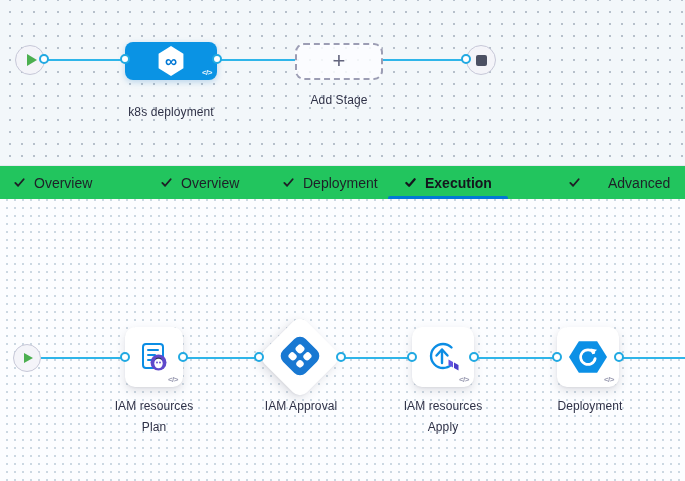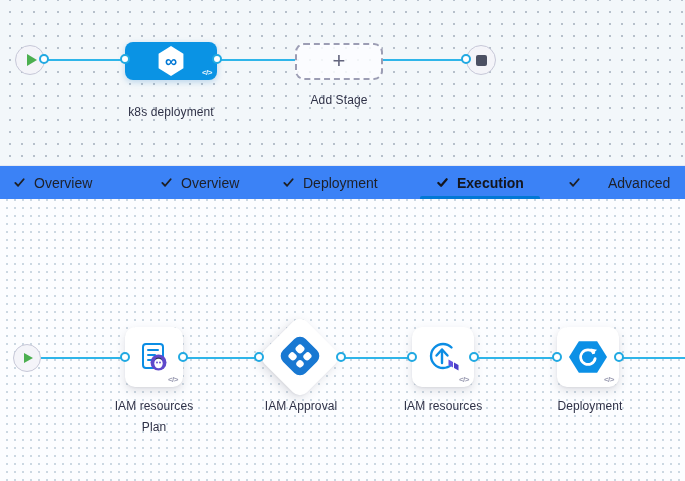--- a/index.html
+++ b/index.html
@@ -65,21 +65,21 @@
   .add-stage {
     position: absolute; left: 295px; top: 43px; width: 88px; height: 37px;
     border: 2px dashed #9c9db4; border-radius: 9px; background: rgba(252,253,255,.85);
     display: flex; align-items: center; justify-content: center; cursor: pointer;
   }
   .plus { font-size: 22px; font-weight: 300; color: #63657e; line-height: 1; margin-top: -2px; }
 
   
   .tabbar {
     position: absolute; left: 0; top: 165px; width: 685px; height: 50px;
-    background: #3b82f6; border-top: 1px solid #e7e9f1; border-bottom: 1px solid #dfe1ea;
+    background: #22c55e; border-top: 1px solid #e7e9f1; border-bottom: 1px solid #dfe1ea;
   }
   .tab {
     position: absolute; top: 0; height: 33px; display: inline-flex; align-items: center;
     gap: 8px; font-size: 14px; color: #1e2028; cursor: pointer; white-space: nowrap;
   }
   .tab .check { display: flex; }
   .tab.active { font-weight: bold; color: #14161d; }
   .tab.active::after {
     content: ""; position: absolute; left: 50%; transform: translateX(-50%);
     bottom: 0; width: 120px; height: 3px; background: #0278d5; border-radius: 2px 2px 0 0;
@@ -167,21 +167,21 @@
       <span>Overview</span>
     </div>
     <div class="tab" style="left:282px;">
       <span class="check">
           <svg width="13" height="13" viewBox="0 0 14 14">
             <path d="M2.5 7.5 L5.5 10.5 L11.5 3.5" stroke="#1e2026" stroke-width="2" fill="none" stroke-linecap="round" stroke-linejoin="round"></path>
           </svg>
         </span>
       <span>Deployment</span>
     </div>
-    <div class="tab active" style="left:436px;">
+    <div class="tab active" style="left:404px;">
       <span class="check">
           <svg width="13" height="13" viewBox="0 0 14 14">
             <path d="M2.5 7.5 L5.5 10.5 L11.5 3.5" stroke="#14161d" stroke-width="2.4" fill="none" stroke-linecap="round" stroke-linejoin="round"></path>
           </svg>
         </span>
       <span>Execution</span>
     </div>
     <div class="tab" style="left:568px;gap:27px;">
       <span class="check">
           <svg width="13" height="13" viewBox="0 0 14 14">
@@ -258,18 +258,19 @@
 
     <div class="node-label" style="left:79px; top:197px;">
       <div>IAM resources</div>
       <div>Plan</div>
     </div>
     <div class="node-label" style="left:226px; top:197px;">
       <div>IAM Approval</div>
     </div>
     <div class="node-label" style="left:368px; top:197px;">
       <div>IAM resources</div>
+      <div>Apply</div>
     </div>
     <div class="node-label" style="left:515px; top:197px;">
       <div>Deployment</div>
     </div>
   </div>
 </div>
 
 </body></html>

